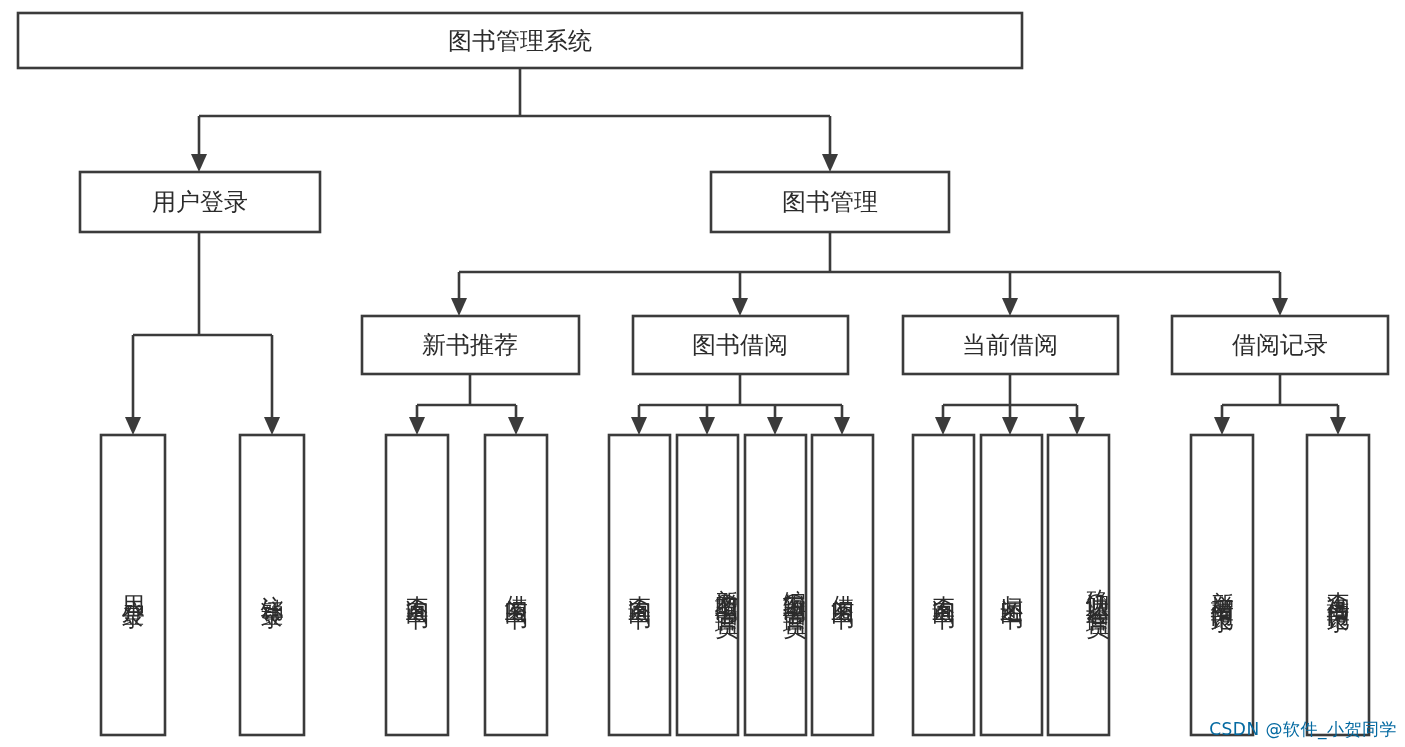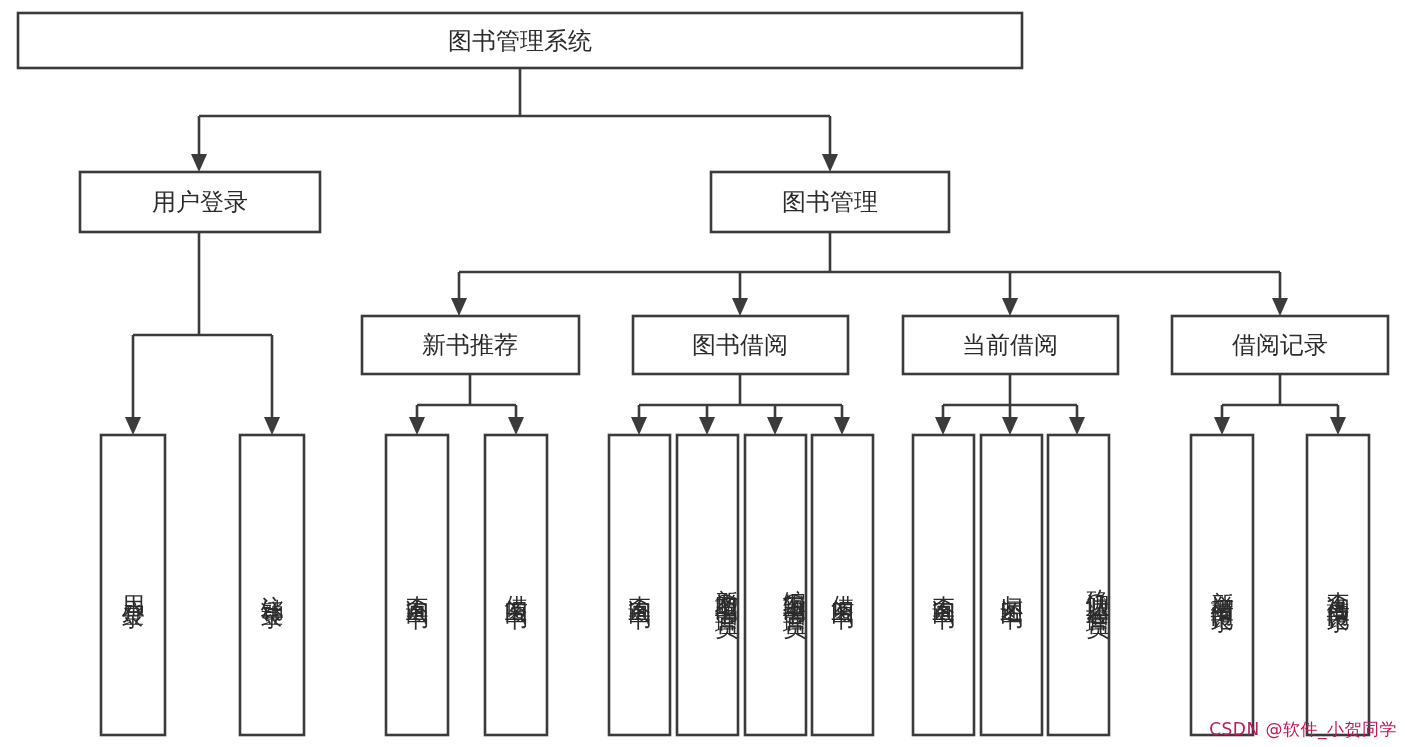--- a/index.html
+++ b/index.html
@@ -65,21 +65,21 @@
     text-align: center;
     white-space: nowrap;
     pointer-events: none;
   }
   #watermark {
     position: absolute;
     right: 8px;
     bottom: 6px;
     font-family: "DejaVu Sans", "Liberation Sans", sans-serif;
     font-size: 17px;
-    color: #be185d;
+    color: #0369a1;
     letter-spacing: 0.5px;
     white-space: nowrap;
   }
 </style>
 </head>
 <body>
 
 <div id="diagram-root">
 
   <svg id="diagram-svg" viewBox="0 0 1405 747">

